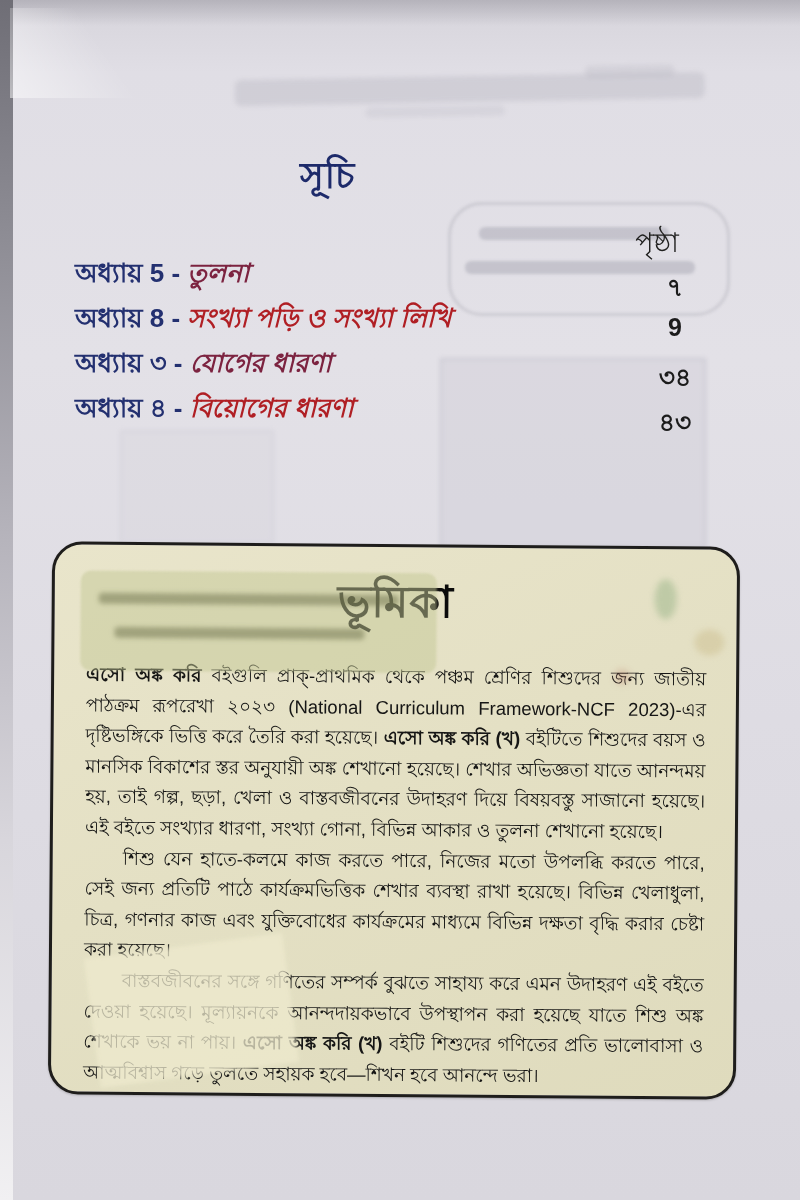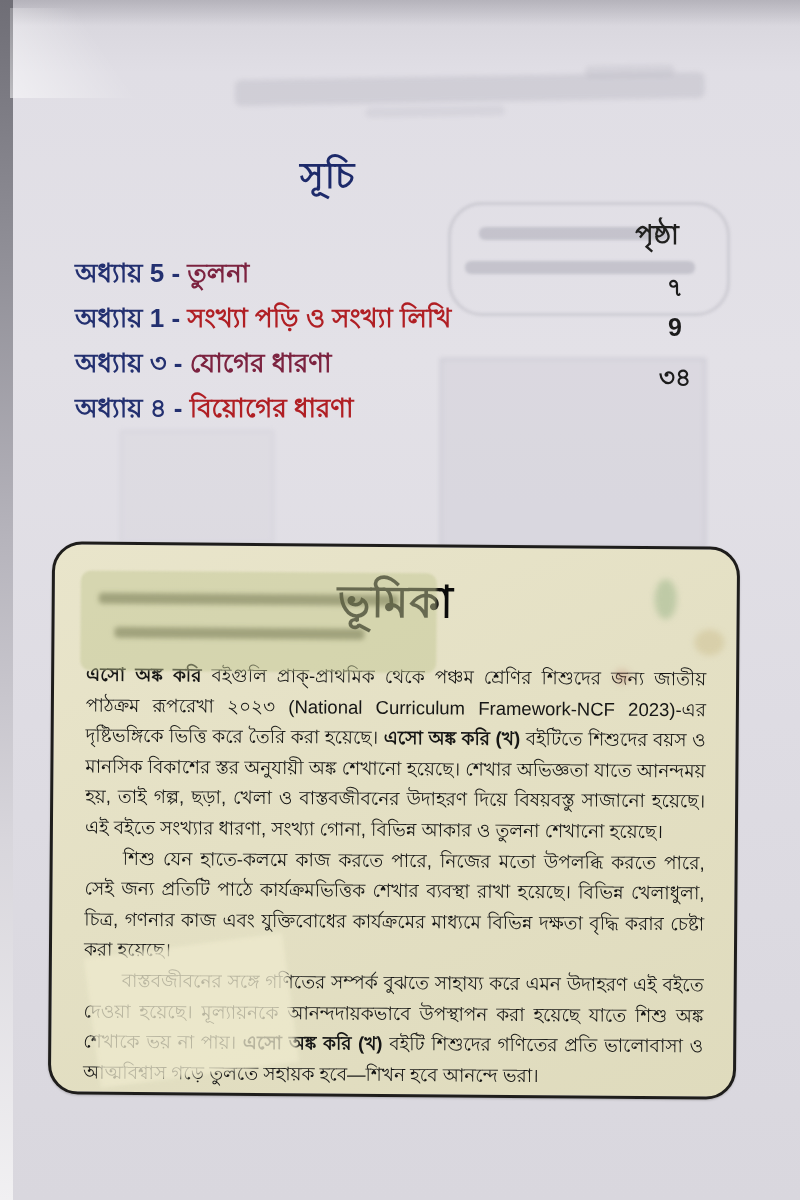--- a/index.html
+++ b/index.html
@@ -35,27 +35,27 @@
   .ghost-bigrect{
     position:absolute;background:rgba(208,207,216,.45);
     border:2px solid rgba(178,177,188,.35);filter:blur(2px);
   }
   
   .toc-title{
     position:absolute;left:300px;top:148px;width:200px;
     font-size:36px;font-weight:bold;color:#1d2a6a;letter-spacing:1px;
   }
   .page-col-header{
-    position:absolute;left:612px;top:214px;width:90px;text-align:center;
-    font-size:27px;color:#20201f;font-weight:700;
+    position:absolute;left:612px;top:222px;width:90px;text-align:center;
+    font-size:27px;color:#20201f;font-weight:400;
   }
   #toc-rows{position:absolute;left:75px;top:253px;width:650px;}
   .toc-row{position:relative;height:45px;font-size:26px;white-space:nowrap;}
   .toc-chapter{color:#233070;font-weight:600;}
-  .toc-name{font-weight:600;}
+  .toc-name{font-weight:600;font-style:italic;}
   .toc-page{
     position:absolute;left:545px;top:15px;width:110px;text-align:center;
     color:#1b1b1b;font-weight:600;font-size:25px;
   }
   
   .preface-box{
     position:absolute;left:50px;top:544px;width:688px;height:553px;
     border:3px solid #1e1d1b;border-radius:30px;box-sizing:border-box;
     background:linear-gradient(155deg,#e9e5cb 0%,#e4e0c4 45%,#dfdbbd 100%);
     transform:rotate(0.45deg);
@@ -108,23 +108,23 @@
     <div class="ghost-bar" style="left:14px;top:56px;width:230px;height:13px;background:rgba(130,130,146,.30);"></div>
   </div>
 
   <div class="ghost-bigrect" style="left:440px;top:358px;width:262px;height:186px;"></div>
   <div class="ghost-bigrect" style="left:120px;top:430px;width:150px;height:110px;opacity:.5;"></div>
 
   <div class="toc-title">সূচি</div>
   <div class="page-col-header">পৃষ্ঠা</div>
   <div id="toc-rows">
       <div class="toc-row"><span class="toc-chapter" style="color: rgb(35, 48, 112);">অধ্যায় 5 - </span><span class="toc-name" style="color: rgb(124, 35, 64);">তুলনা</span><span class="toc-page" style="color: rgb(27, 27, 27);">৭</span></div>
-      <div class="toc-row"><span class="toc-chapter" style="color: rgb(35, 48, 112);">অধ্যায় 1 - </span><span class="toc-name" style="color: rgb(176, 31, 36);">সংখ্যা পড়ি ও সংখ্যা লিখি</span><span class="toc-page" style="color: rgb(27, 27, 27);">9</span></div>
+      <div class="toc-row"><span class="toc-chapter" style="color: rgb(35, 48, 112);">অধ্যায় 8 - </span><span class="toc-name" style="color: rgb(176, 31, 36);">সংখ্যা পড়ি ও সংখ্যা লিখি</span><span class="toc-page" style="color: rgb(27, 27, 27);">9</span></div>
       <div class="toc-row"><span class="toc-chapter" style="color: rgb(35, 48, 112);">অধ্যায় ৩ - </span><span class="toc-name" style="color: rgb(124, 35, 64);">যোগের ধারণা</span><span class="toc-page" style="color: rgb(27, 27, 27);">৩৪</span></div>
-      <div class="toc-row"><span class="toc-chapter" style="color: rgb(35, 48, 112);">অধ্যায় ৪ - </span><span class="toc-name" style="color: rgb(176, 31, 36);">বিয়োগের ধারণা</span></div>
+      <div class="toc-row"><span class="toc-chapter" style="color: rgb(35, 48, 112);">অধ্যায় ৪ - </span><span class="toc-name" style="color: rgb(176, 31, 36);">বিয়োগের ধারণা</span><span class="toc-page" style="color: rgb(27, 27, 27);">৪৩</span></div>
     </div>
 
   <div class="preface-box">
     <div class="box-ghost-green"></div>
     <div class="box-ghost-line" style="left:44px;top:48px;width:300px;height:11px;"></div>
     <div class="box-ghost-line" style="left:60px;top:82px;width:250px;height:11px;"></div>
     <div class="box-ghost-blob" style="left:600px;top:30px;width:22px;height:40px;background:rgba(120,160,110,.35);"></div>
     <div class="box-ghost-blob" style="left:640px;top:80px;width:30px;height:26px;background:rgba(190,170,110,.3);"></div>
     <div class="box-ghost-blob" style="left:560px;top:120px;width:16px;height:16px;background:rgba(180,110,90,.25);"></div>
     <div class="box-ghost-slant"></div>

